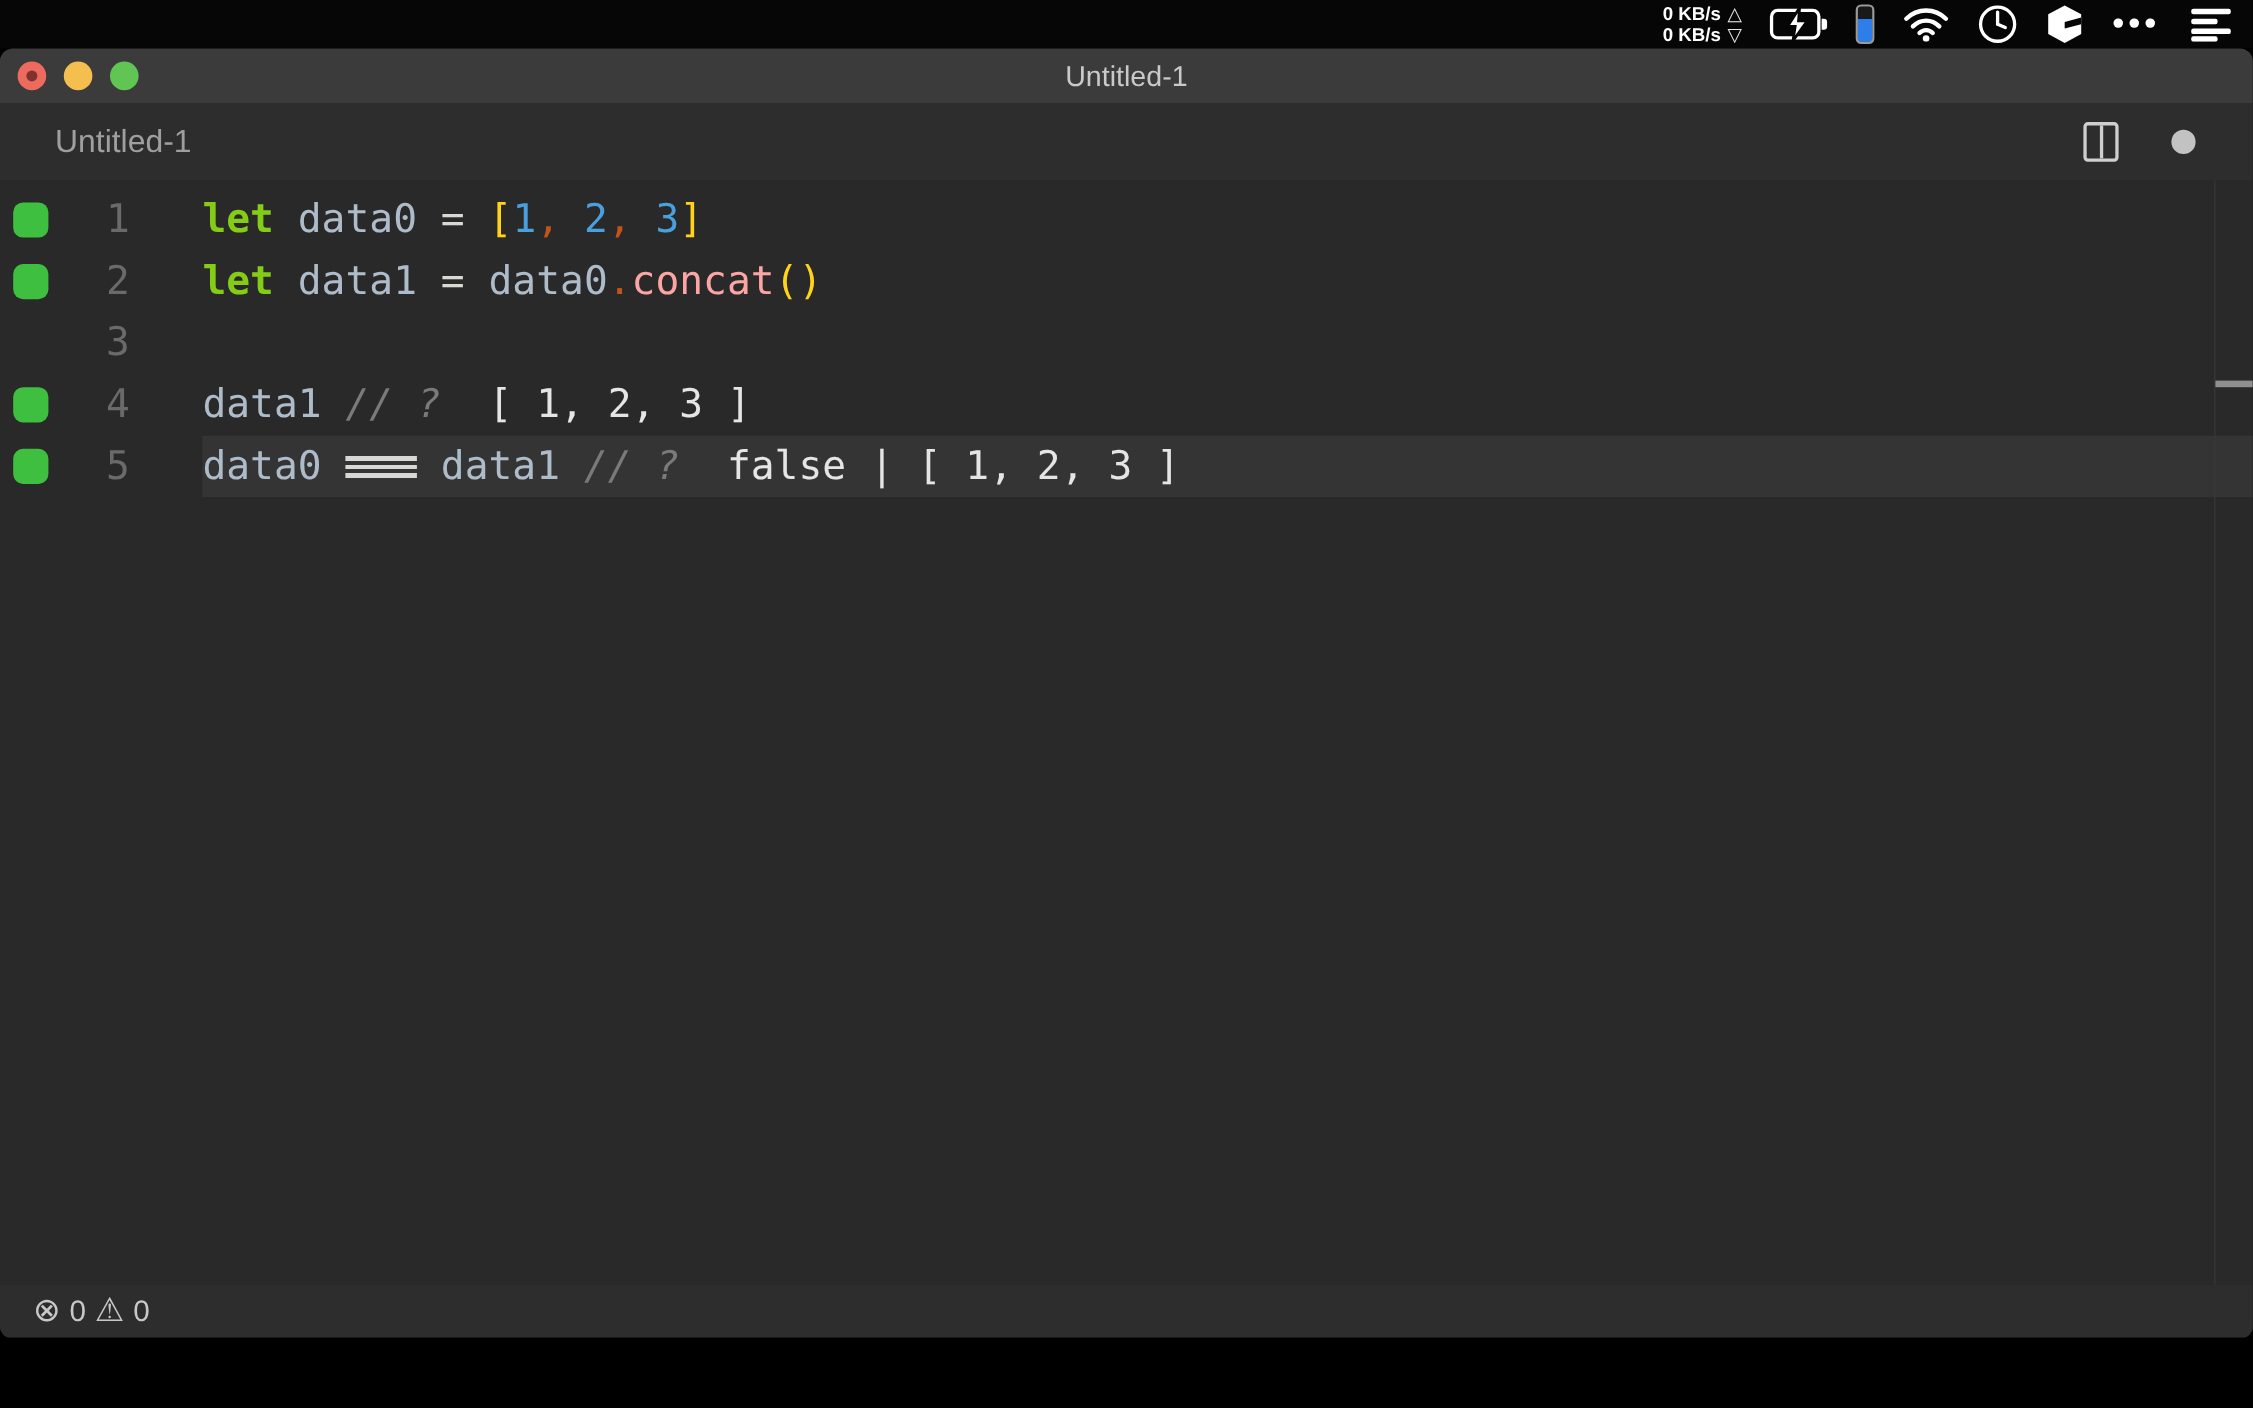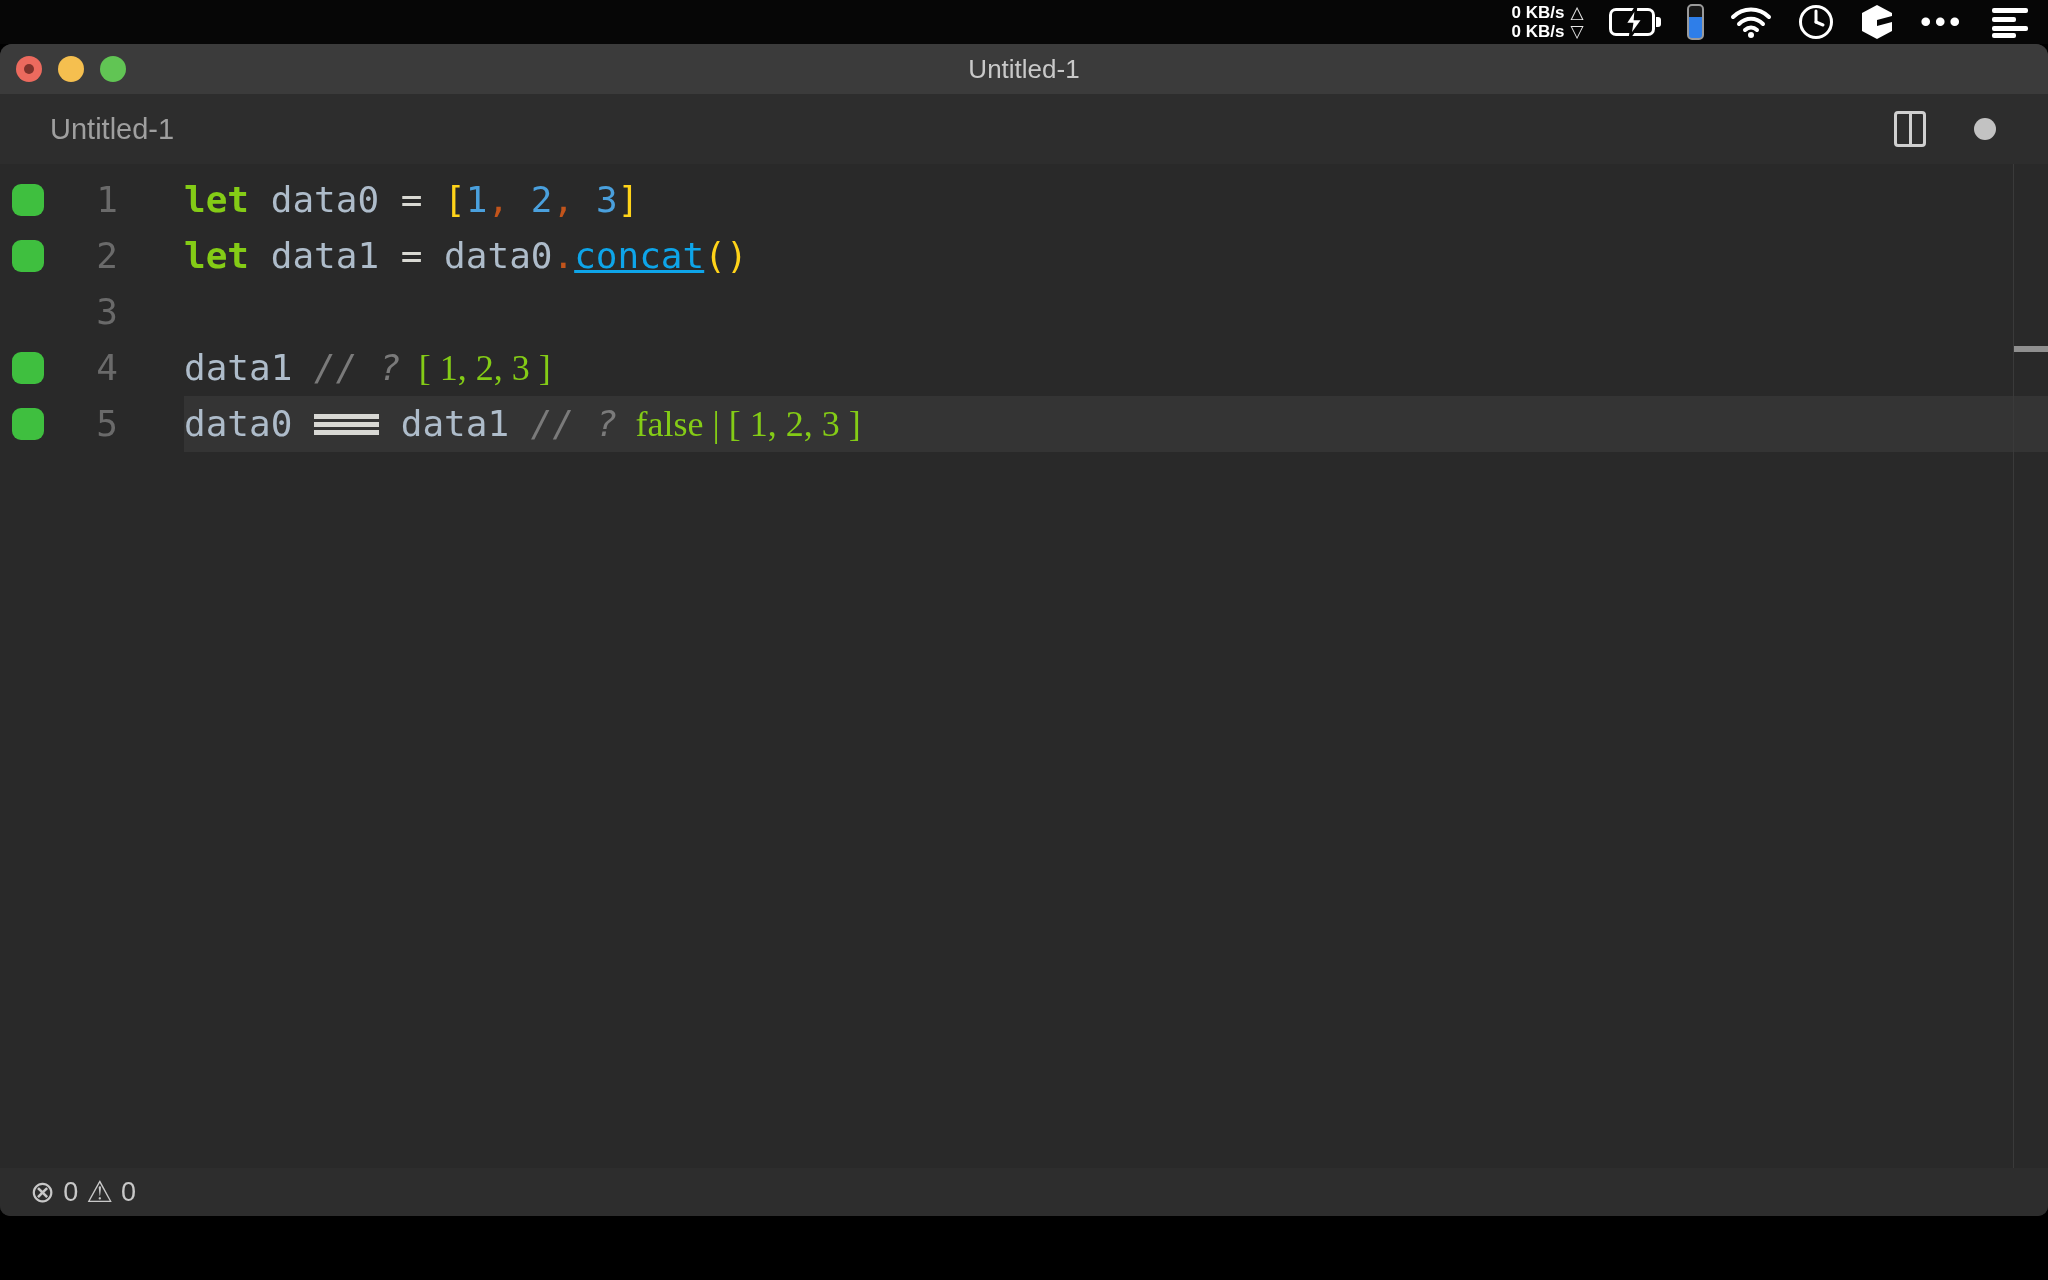--- a/index.html
+++ b/index.html
@@ -68,23 +68,23 @@
   .linenum { width:74px; text-align:right; color:#6a6a6a; font-size:36px; flex:none; }
   .code { flex:1; white-space:pre; }
   .line.current .code { background:#343434; }
 
   .tk-kw  { color:#84cc16; font-weight:bold; }
   .tk-id  { color:#aebcca; }
   .tk-op  { color:#d9d9d3; }
   .tk-br  { color:#ffd319; }
   .tk-num { color:#4aa0dd; }
   .tk-pun { color:#c2541b; }
-  .tk-fn  { color:#0ea5e9;text-decoration:underline; }
+  .tk-fn  { color:#fca5a5; }
   .tk-cm  { color:#7a7a7a; font-style:italic; }
-  .tk-res { color:#84cc16;font-family:Liberation Serif, serif; }
+  .tk-res { color:#e5e5e5; }
   .tk-eq3 { color:transparent; display:inline-block;
             background:linear-gradient(to bottom,
               transparent 0 33%, #d8d8d4 33% 41%,
               transparent 41% 47%, #d8d8d4 47% 55%,
               transparent 55% 61%, #d8d8d4 61% 69%,
               transparent 69% 100%); }
 
   .overview-ruler-line { position:absolute; top:0; bottom:0; right:34px; width:1px;
                          background:#3a3a3a; }
   .cursor-marker { position:absolute; right:0; width:34px; height:6px; top:182px;

